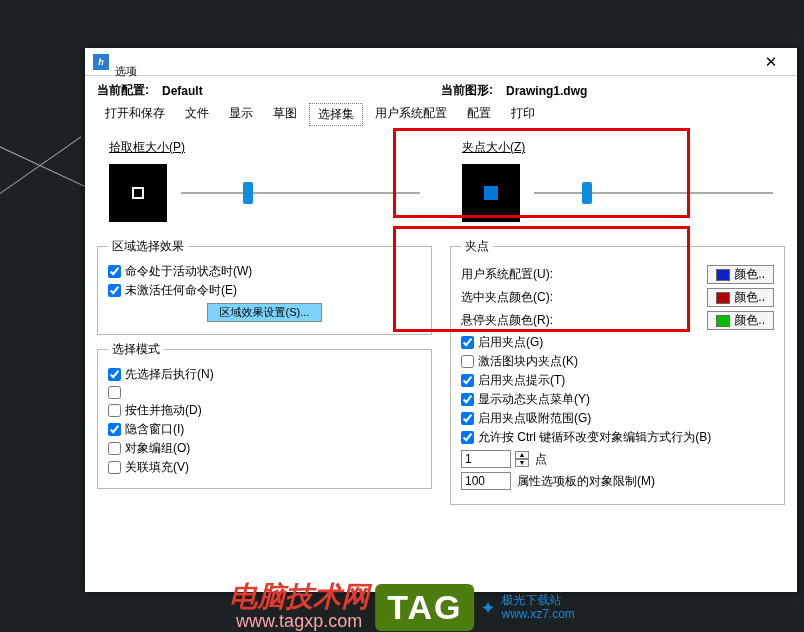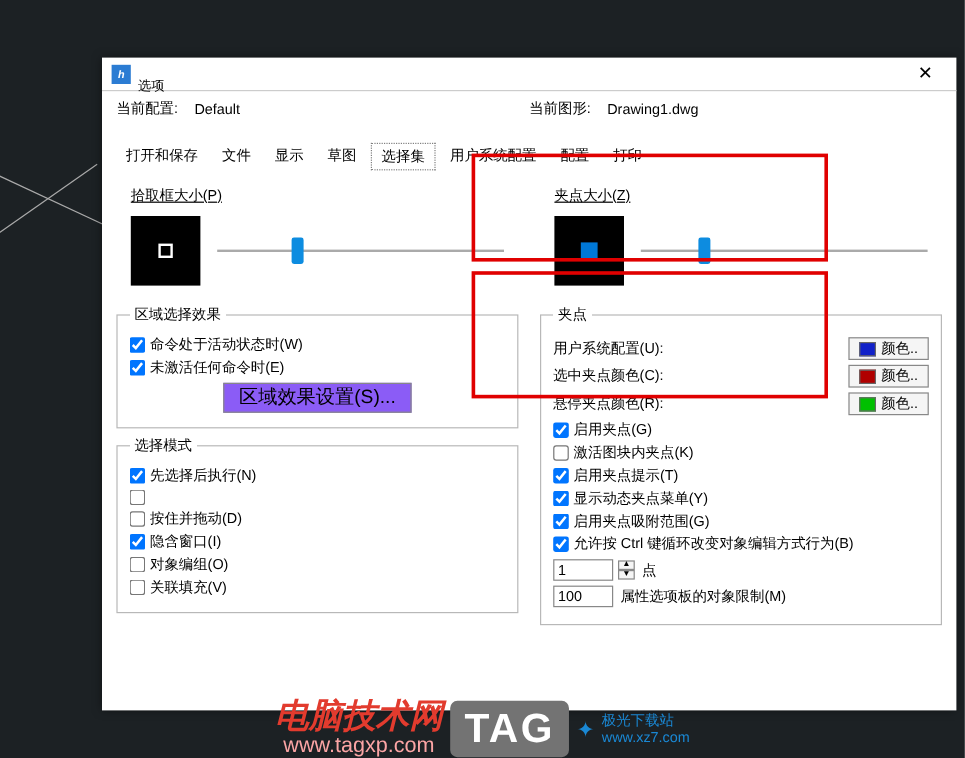--- a/index.html
+++ b/index.html
@@ -67,21 +67,22 @@
     font-size: 15px;
     cursor: pointer;
   }
   .content {
     padding: 6px 12px 10px 12px;
     flex: 1;
     position: relative;
   }
   .profile-row {
     display: flex;
-    margin-bottom: 20px;
+    margin-bottom: 4px;
+    font-weight: bold;
   }
   .profile-row .pair {
     display: flex;
     align-items: center;
     width: 50%;
   }
   .profile-row .lbl { width: 65px; }
   .tabs {
     display: flex;
     border-bottom: 1px solid transparent;
@@ -161,23 +162,23 @@
     margin: 2px 0;
   }
   .chk-row input[type=checkbox] {
     margin: 1px 4px 1px 0;
     width: 13px; height: 13px;
   }
   .sub-btn {
     display: block;
     margin: 4px auto 2px auto;
     border: 1px solid #888;
-    background: #8b5cf6;
+    background: #7dd3fc;
     padding: 1px 12px;
-    font-size: 16px;
+    font-size: 11px;
     cursor: pointer;
   }
   .color-row {
     display: flex;
     align-items: center;
     margin: 4px 0;
     gap: 6px;
   }
   .color-row .clabel { flex: 1; }
   .color-swatch {
@@ -255,21 +256,21 @@
     font-size: 28px;
     font-weight: bold;
     font-style: italic;
     line-height: 1;
   }
   .wm2 {
     color: #fca5a5;
     font-size: 18px;
   }
   .tag-badge {
-    background: #737373;
+    background: #4d7c0f;
     color: #fff;
     font-weight: bold;
     font-size: 34px;
     padding: 4px 12px;
     border-radius: 6px;
     letter-spacing: 2px;
   }
   .wm-side {
     color: #1a88d4;
     font-size: 12px;

